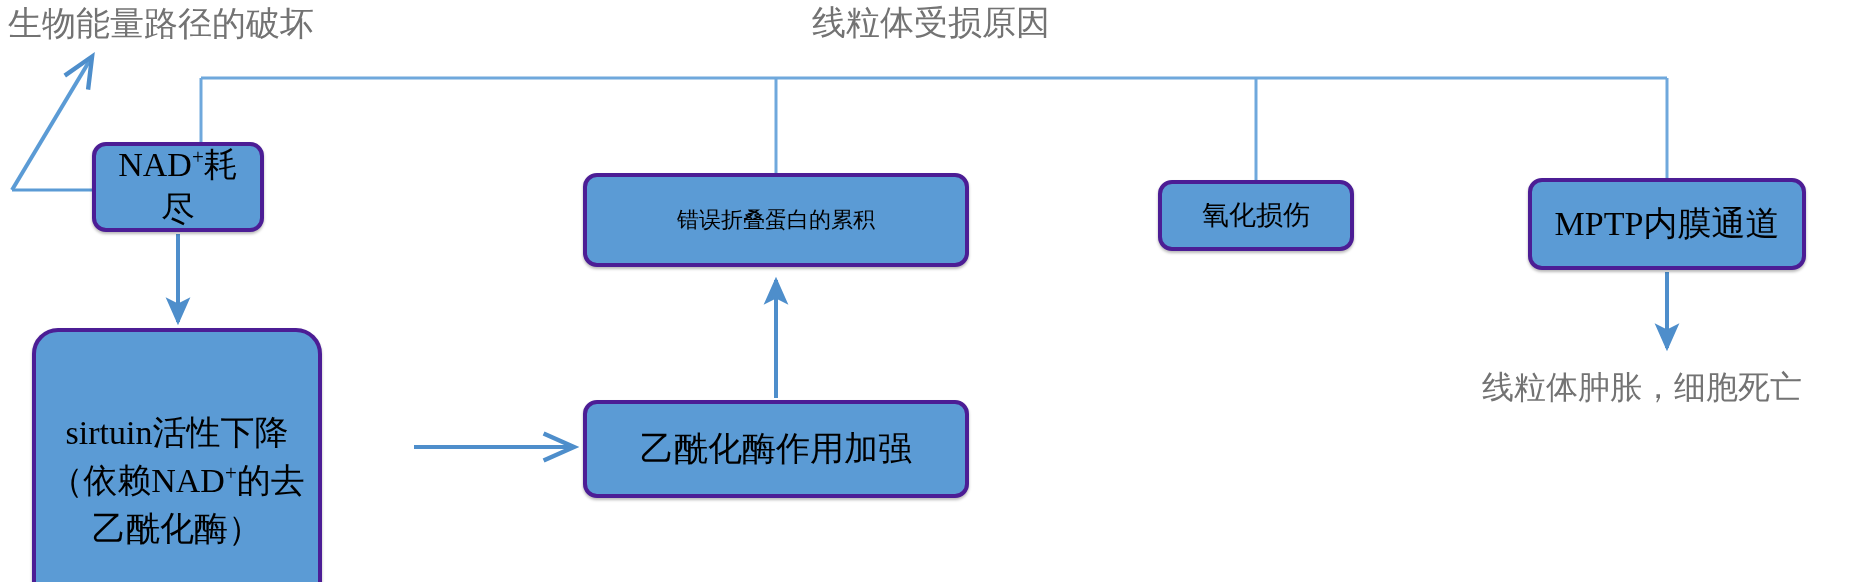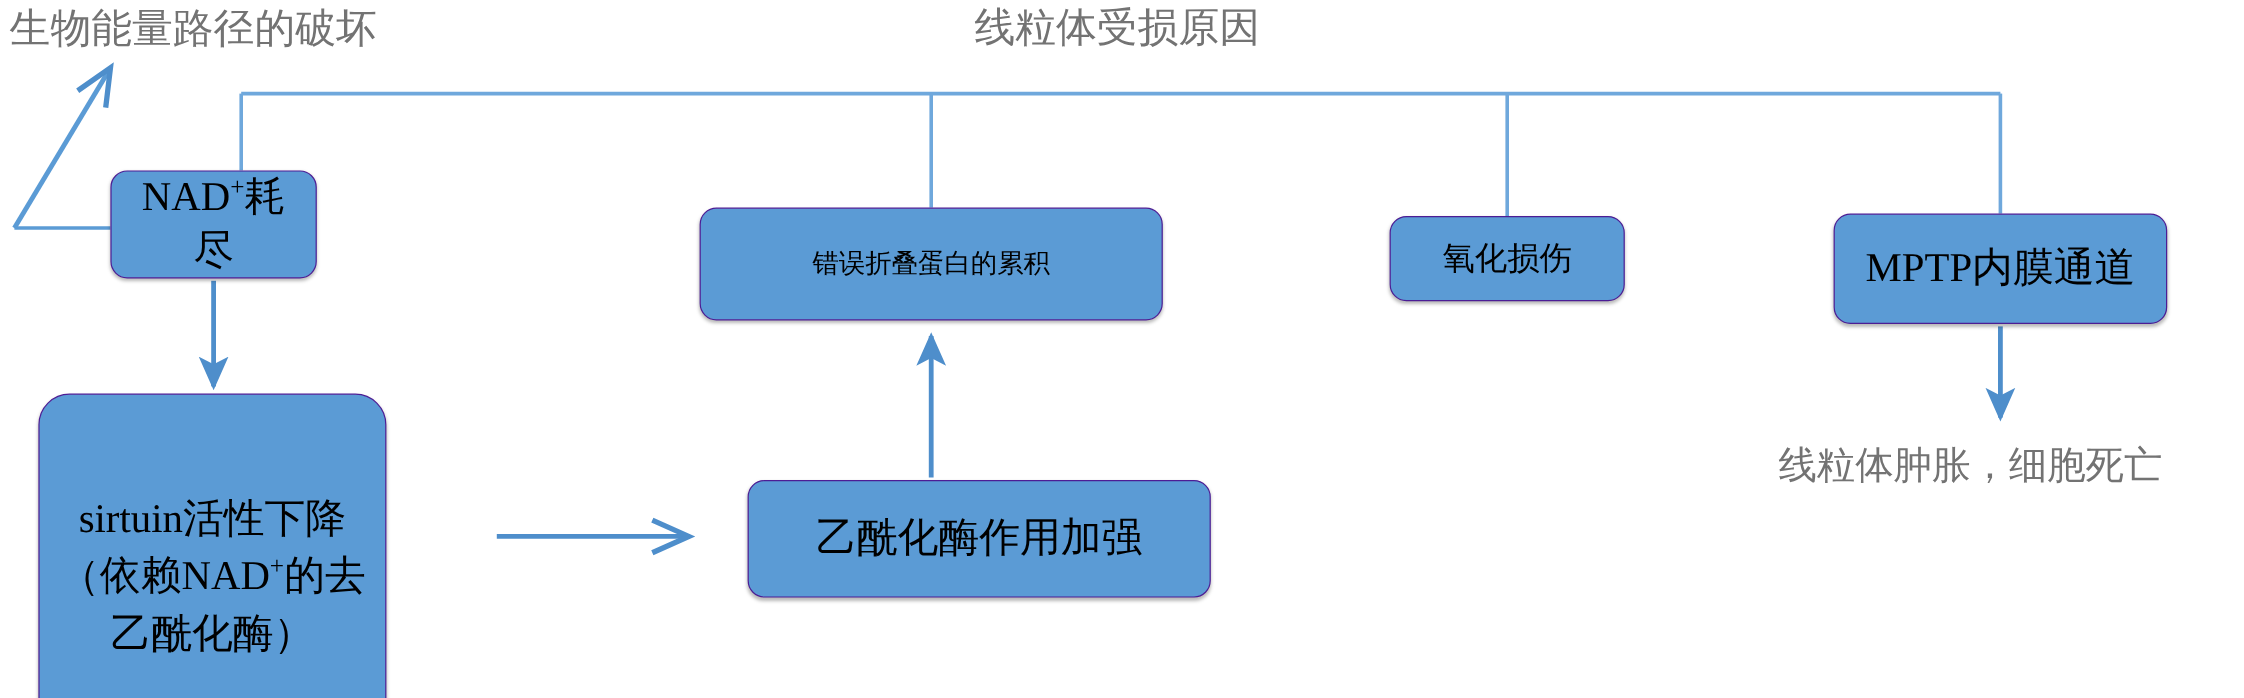--- a/index.html
+++ b/index.html
@@ -18,21 +18,21 @@
   .svg-layer{
     position:absolute;
     left:0;top:0;
     width:1870px;height:582px;
     pointer-events:none;
   }
   .node{
     position:absolute;
     box-sizing:border-box;
     background:#5B9BD5;
-    border:1px solid #4c1d95;
+    border:4px solid #4c1d95;
     border-radius:14px;
     display:flex;
     align-items:center;
     justify-content:center;
     text-align:center;
     color:#000000;
     font-family:"Liberation Serif","DejaVu Serif",serif;
     font-size:34px;
     line-height:1.28;
     box-shadow:0 2px 3px rgba(0,0,0,0.28);
@@ -77,21 +77,20 @@
     border-radius:26px;
     line-height:1.42;
   }
   #n-misfold{
     left:583px; top:173px; width:386px; height:94px;
     font-size:22px;
   }
   #n-acetyl{
     left:583px; top:400px; width:386px; height:98px;
     font-size:34px;
-    margin-left:40px;
   }
   #n-oxid{
     left:1158px; top:180px; width:196px; height:71px;
     font-size:27px;
   }
   #n-mptp{
     left:1528px; top:178px; width:278px; height:92px;
     font-size:34px;
   }
 </style>

